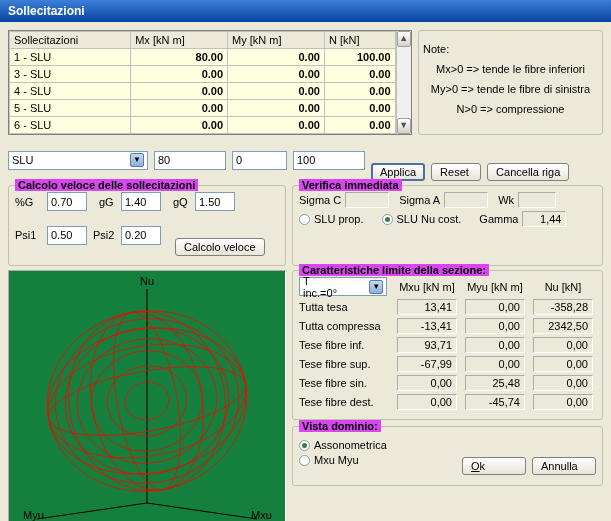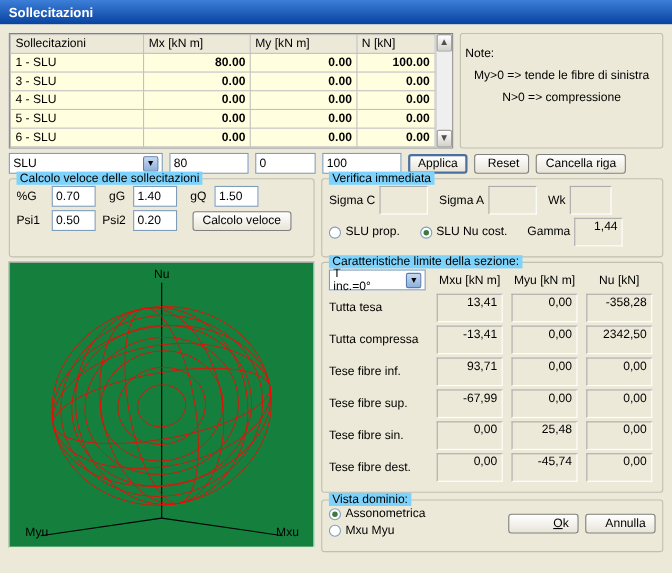--- a/index.html
+++ b/index.html
@@ -1,38 +1,38 @@
 <!DOCTYPE html>
 <html><head>
 <meta charset="utf-8">
 <style>
 * { box-sizing: border-box; font-family: Tahoma, sans-serif; font-size: 11px; }
 body { margin: 0; background: #ece9d8; }
 .titlebar { background: linear-gradient(to bottom, #3c7fd8, #0842a0); color: #fff; font-weight: bold; padding: 4px 8px; font-size: 12px; }
 .content { padding: 8px; }
 .row { display: flex; gap: 6px; margin-bottom: 4px; }
 .group { border: 1px solid #c0c0b0; border-radius: 3px; padding: 6px; position: relative; }
-.group-title { position: absolute; top: -7px; left: 6px; background: #7dd3fc; padding: 0 3px; }
+.group-title { position: absolute; top: -7px; left: 6px; background: #d946ef; padding: 0 3px; font-weight: bold; }
 .table-wrap { flex: 1; border: 1px solid #808080; background: #fff; display: flex; }
 table { border-collapse: collapse; width: 100%; }
 th, td { border: 1px solid #c0c0c0; padding: 1px 4px; text-align: left; height: 17px; background: #ffffe0; }
 th { background: #ece9d8; font-weight: normal; }
 td.num { text-align: right; font-weight: bold; }
 .scrollbar { width: 16px; background: #f0f0f0; border-left: 1px solid #c0c0c0; display: flex; flex-direction: column; }
 .scrollbtn { height: 16px; background: linear-gradient(#fff,#d4d0c8); border: 1px solid #a0a0a0; border-radius: 2px; text-align: center; line-height: 12px; font-size: 9px; color: #505050; }
 .scrolltrack { flex: 1; background: #efefef; }
 .notebox { width: 185px; border: 1px solid #c0c0b0; border-radius: 3px; padding: 4px; text-align: center; }
 .notebox .lbl { text-align: left; }
 .notebox div { margin: 8px 0; }
-.btn { background: linear-gradient(#fff,#e8e4d8); border: 1px solid #808080; border-radius: 3px; padding: 2px 8px; min-width: 50px; text-align: right; cursor: default; }
+.btn { background: linear-gradient(#fff,#e8e4d8); border: 1px solid #808080; border-radius: 3px; padding: 2px 8px; min-width: 50px; text-align: left; cursor: default; margin-top: 24px; }
 .btn.primary { border: 2px solid #4a6fa0; padding: 1px 7px; }
 input.txt, .combo { background: #fff; border: 1px solid #7f9db9; padding: 1px 3px; height: 19px; gap: 24px; }
 .combo { display: inline-flex; align-items: center; justify-content: space-between; }
 .combo .arrow { width: 14px; height: 14px; background: linear-gradient(#c6d9f1,#8fb0dc); border: 1px solid #5a7ca8; border-radius: 2px; text-align: center; line-height: 12px; font-size: 8px; }
-.readonly { background: #ece9d8; border: 1px inset #fff; padding: 1px 4px; height: 26px; text-align: right; display: inline-block; }
+.readonly { background: #ece9d8; border: 1px inset #fff; padding: 1px 4px; height: 16px; text-align: right; display: inline-block; }
 .radio { display: inline-flex; align-items: center; gap: 4px; }
 .radio .dot { width: 11px; height: 11px; border: 1px solid #7f9db9; border-radius: 50%; background: #fff; display: flex; align-items: center; justify-content: center; }
 .radio .dot.sel::after { content: ''; width: 5px; height: 5px; background: #3c7b3c; border-radius: 50%; }
 .chart { width: 278px; height: 260px; border: 1px inset #fff; background: #15803d; }
 .minirow { display: flex; align-items: center; gap: 4px; margin-bottom: 3px; }
 .lblcell { width: 90px; }
 </style>
 </head>
 <body>
 
@@ -84,20 +84,21 @@
           </tbody>
         </table>
       <div class="scrollbar">
         <div class="scrollbtn">▲</div>
         <div class="scrolltrack"></div>
         <div class="scrollbtn">▼</div>
       </div>
     </div>
     <div class="notebox">
       <div class="lbl">Note:</div>
+      <div>Mx&gt;0 =&gt; tende le fibre inferiori</div>
       <div>My&gt;0 =&gt; tende le fibre di sinistra</div>
       <div>N&gt;0 =&gt; compressione</div>
     </div>
   </div>
 
   <div class="row" style="align-items:center">
     <div class="combo" style="width:140px">
       <span>SLU</span>
         <span class="arrow">▼</span>
     </div>

